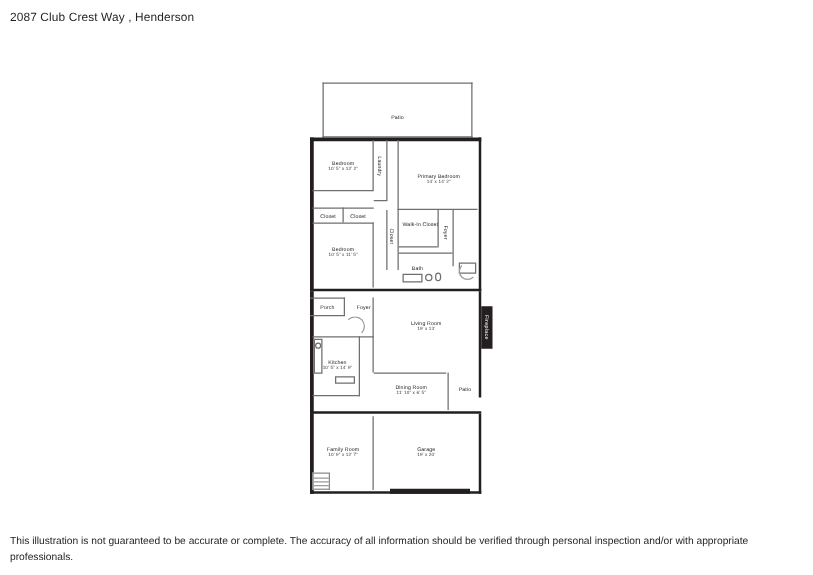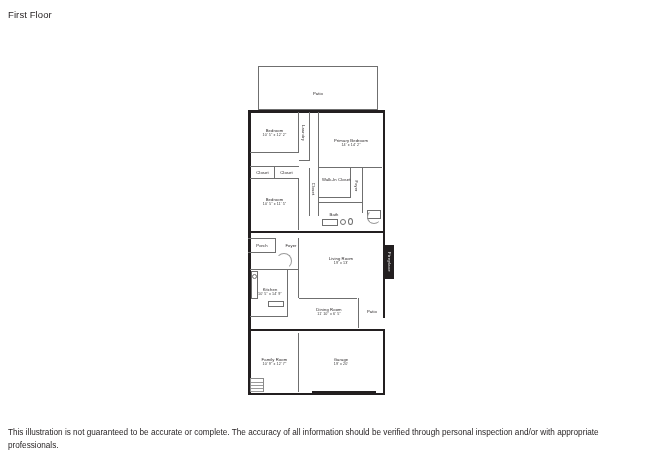--- a/index.html
+++ b/index.html
@@ -124,21 +124,21 @@
     left: 0;
     right: 0;
     height: 0;
     border-top: 0.5px solid #9a9a9a;
   }
 </style>
 </head>
 <body>
 
 <div id="header">
-  <div class="floor">First Floor</div>
+  <div class="addr">2087 Club Crest Way , Henderson</div>
 </div>
 
 <div id="plan">
 
   <div class="thin" style="left:18px; top:6px; width:120px; height:1px;"></div>
   <div class="thin" style="left:18px; top:6px; width:1px; height:44px;"></div>
   <div class="thin" style="left:137px; top:6px; width:1px; height:44px;"></div>
   <div class="thin" style="left:18px; top:49px; width:120px; height:1px;"></div>
   <div class="label" style="left:56px; top:31px; width:44px;">
     <span>Patio</span>

